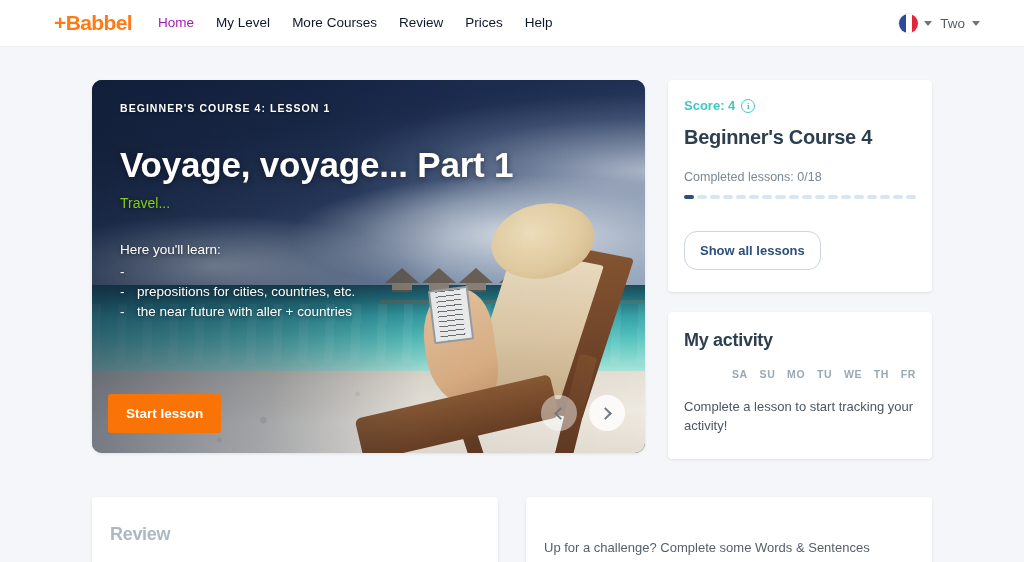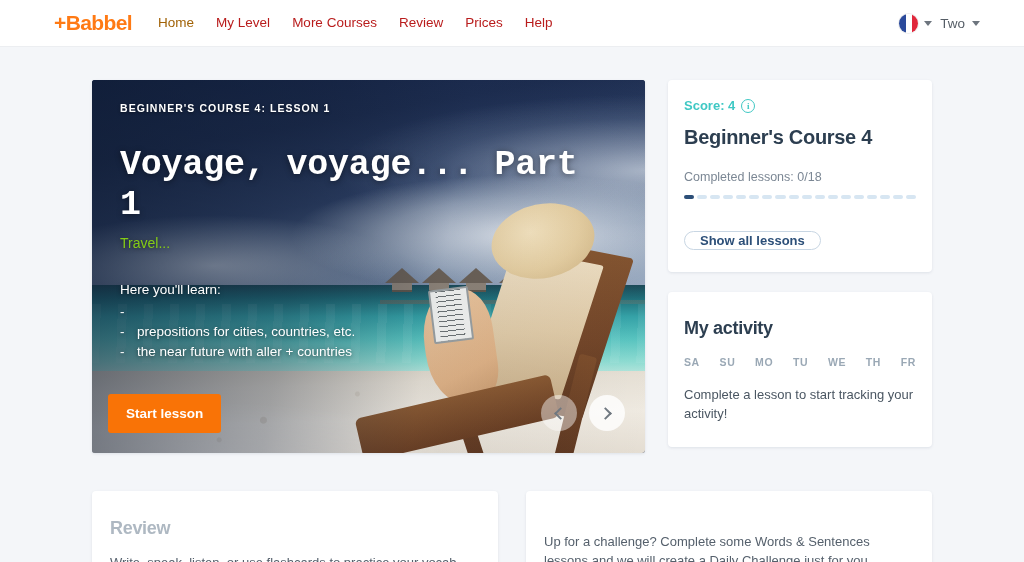--- a/index.html
+++ b/index.html
@@ -27,26 +27,26 @@
     font-size: 21px;
     font-weight: bold;
     color: #ff7a14;
     letter-spacing: -0.6px;
     margin-right: 26px;
     white-space: nowrap;
   }
   .nav-links { display: flex; align-items: center; gap: 22px; }
   .nav-link {
     font-size: 13.5px;
-    color: #b91c1c;
+    color: #0f172a;
     text-decoration: none;
     white-space: nowrap;
     line-height: 1;
   }
-  .nav-link.active { color: #a16207; text-align: center; }
+  .nav-link.active { color: #a21caf; text-align: center; }
 
   .nav-right {
     margin-left: auto;
     display: flex;
     align-items: center;
     gap: 8px;
   }
   .flag-wrap { display: flex; align-items: center; gap: 6px; }
   .flag {
     width: 19px; height: 19px;
@@ -76,21 +76,21 @@
     gap: 23px;
   }
   .col-left { width: 553px; }
   .col-right { width: 264px; display: flex; flex-direction: column; gap: 20px; }
 
   
   .hero {
     position: relative;
     width: 553px;
     height: 373px;
-    border-radius: 3px;
+    border-radius: 10px;
     overflow: hidden;
     box-shadow: 0 1px 3px rgba(30,50,80,.10);
     background: #1d2d50;
   }
   .hero-art { position: absolute; inset: 0; overflow: hidden; }
   .sky {
     position: absolute; left: 0; right: 0; top: 0; height: 58%;
     background:
       radial-gradient(ellipse 60% 40% at 78% 72%, rgba(228,233,240,.95) 0%, rgba(200,210,222,.55) 42%, rgba(160,175,195,0) 70%),
       radial-gradient(ellipse 44% 30% at 22% 86%, rgba(205,214,226,.80) 0%, rgba(170,184,202,.30) 55%, rgba(140,158,182,0) 78%),
@@ -214,21 +214,21 @@
 
   .hero-content { position: absolute; inset: 0; padding: 22px 28px; color: #fff; }
   .hero-kicker {
     font-size: 10.5px;
     font-weight: bold;
     letter-spacing: 1.05px;
     text-transform: uppercase;
     text-shadow: 0 1px 3px rgba(0,0,0,.45);
   }
   .hero-title {
-    font-family: Liberation Mono, monospace;
+    font-family: Liberation Sans, sans-serif;
     font-size: 35px;
     font-weight: bold;
     margin-top: 31px;
     letter-spacing: -0.2px;
     text-shadow: 0 1px 6px rgba(0,0,0,.45);
   }
   .hero-sub {
     font-size: 14px;
     margin-top: 10px;
     color: #84cc16;
@@ -320,41 +320,41 @@
   .seg { height: 4px; flex: 1 1 auto; border-radius: 2px; background: #d7e6f2; }
   .seg.done { background: #2c4f78; }
   .show-lessons {
     margin-top: 32px;
     background: #fff;
     border: 1px solid #c8d6e3;
     border-radius: 13px;
     color: #2c4f78;
     font-size: 13px;
     font-weight: bold;
-    padding: 1px 15px;
+    padding: 11px 15px;
     cursor: pointer;
     font-family: "Liberation Sans", sans-serif;
   }
 
   .activity-card { padding: 18px 16px 24px 16px; }
   .activity-title {
     font-size: 18px;
     font-weight: bold;
     color: #2c3e50;
     letter-spacing: -0.3px;
-    margin-top: 8px;
   }
   .days {
     margin-top: 17px;
     display: flex;
     justify-content: space-between;
     font-size: 10.5px;
     font-weight: bold;
     letter-spacing: .6px;
     color: #9aa8b5;
+    margin-left: 48px;
   }
   .activity-msg {
     margin-top: 17px;
     font-size: 13px;
     line-height: 19px;
     color: #4a5662;
   }
 
   
   .bottom-row {

